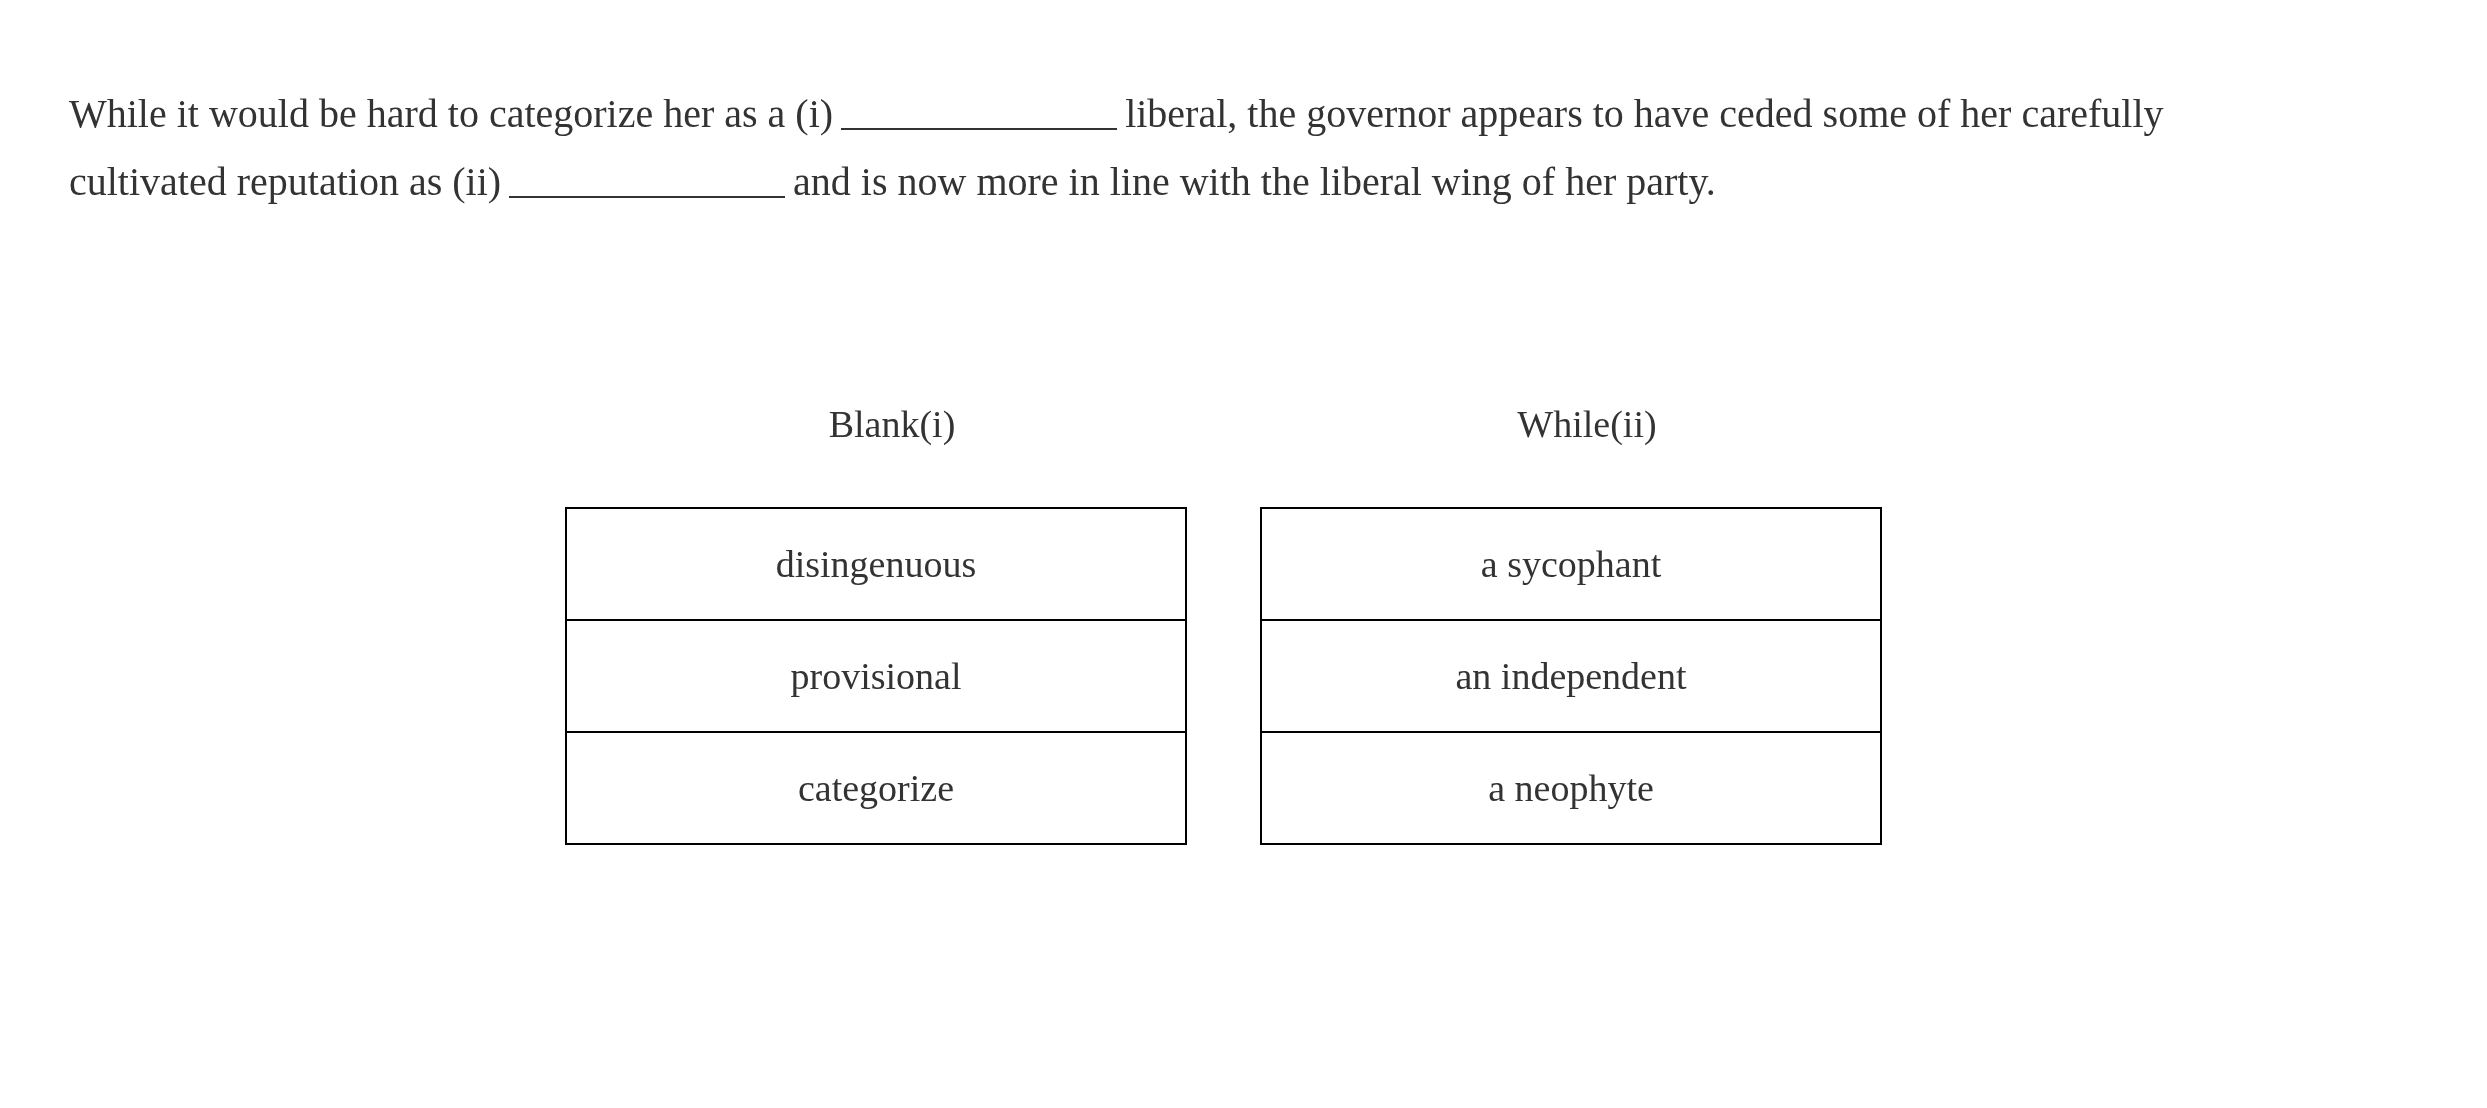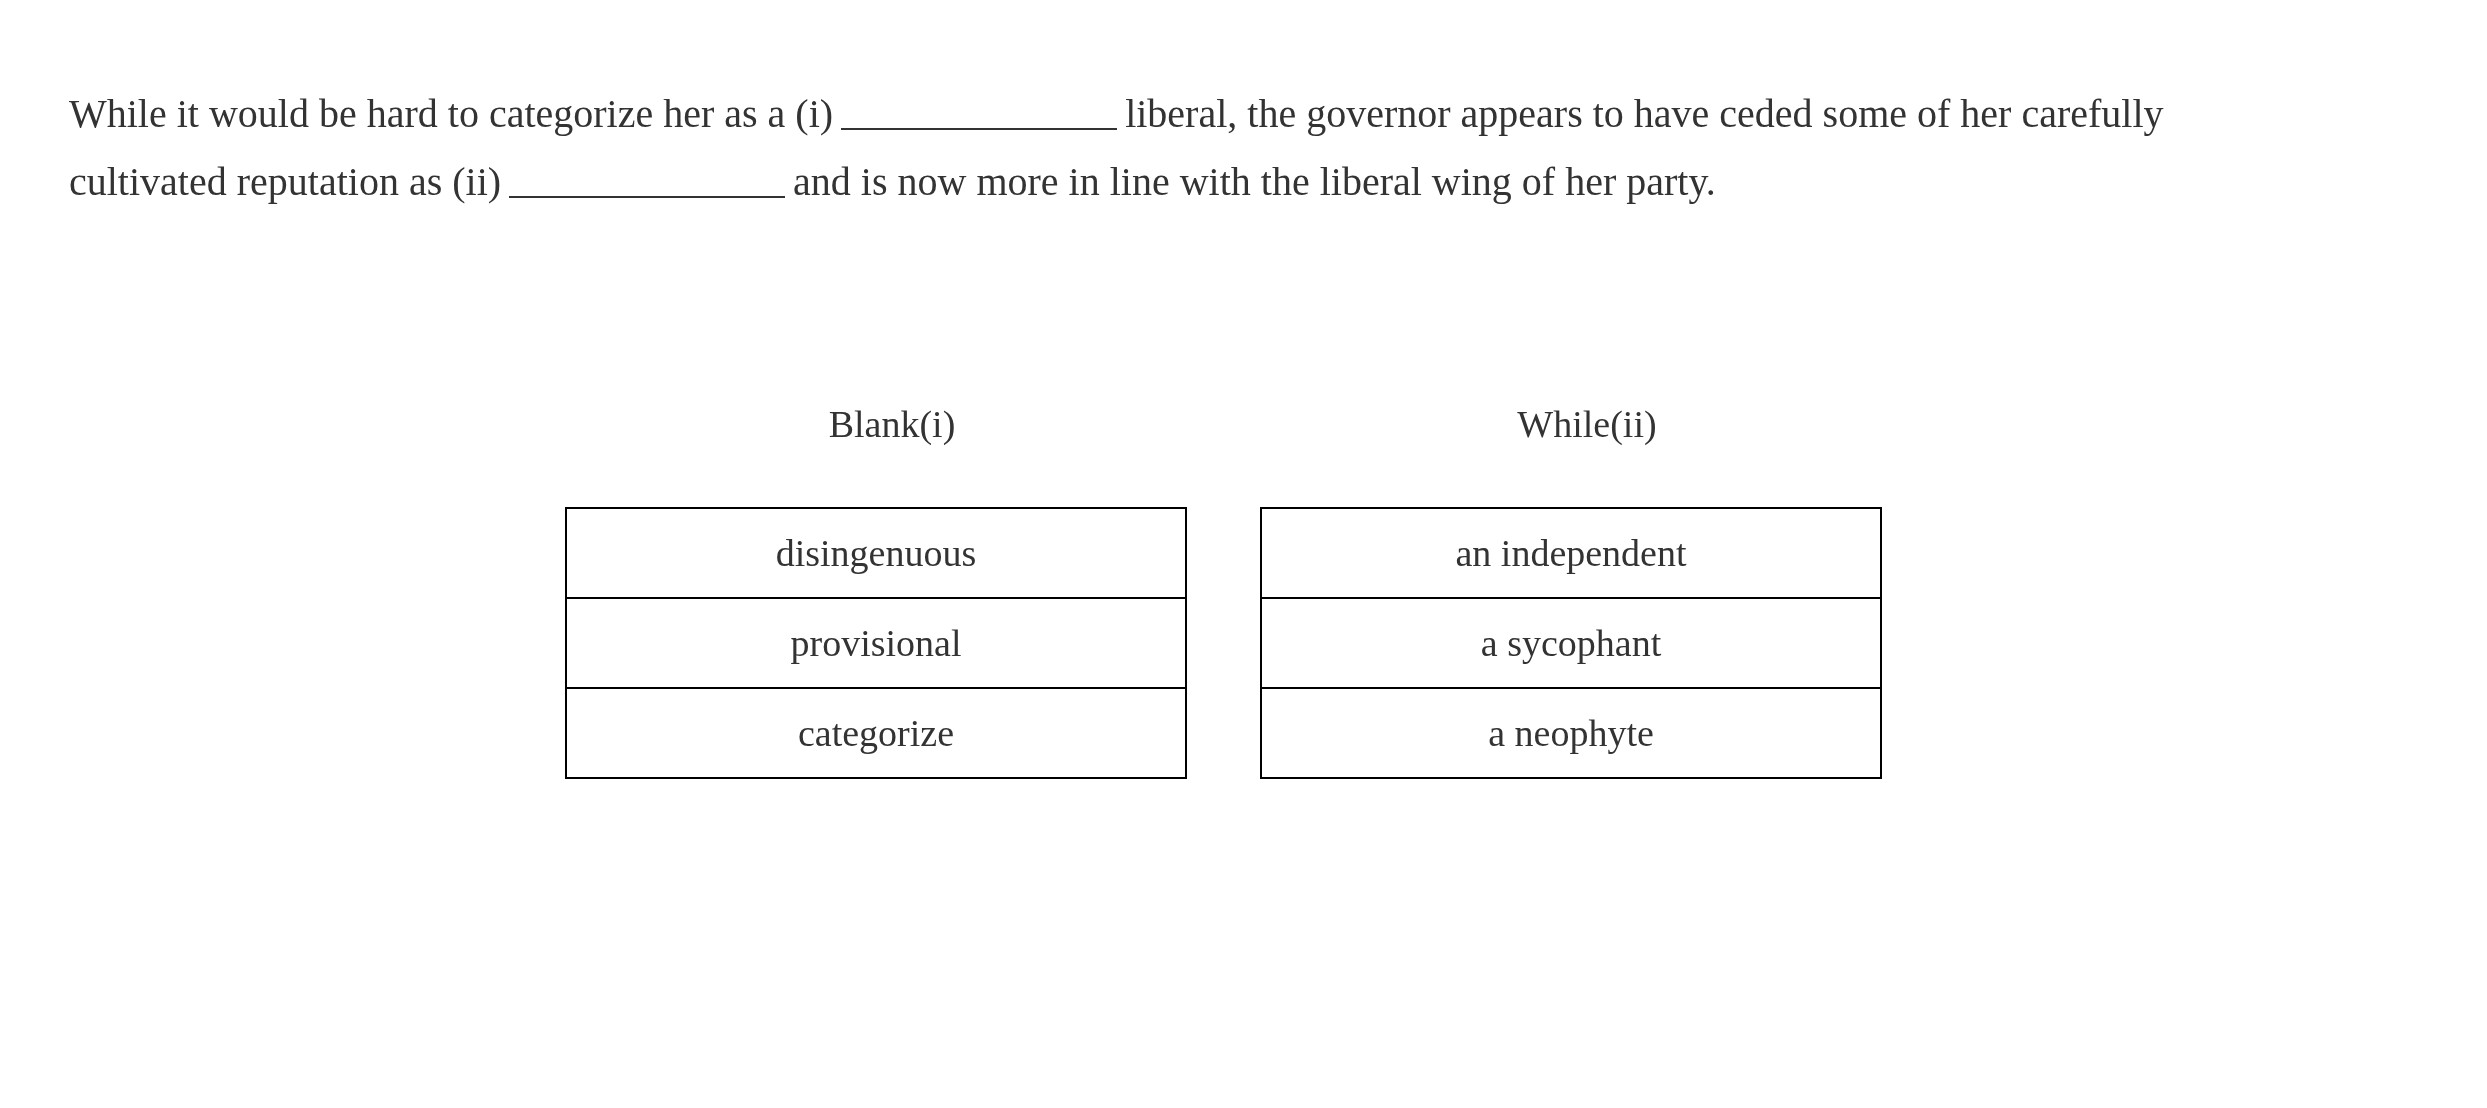--- a/index.html
+++ b/index.html
@@ -61,21 +61,21 @@
       position: absolute;
       top: 507px;
       left: 0;
       width: 622px;
       border-collapse: collapse;
       table-layout: fixed;
     }
     .choices td {
       border: 2px solid #000000;
       height: 78px;
-      padding: 5px;
+      padding: 16px;
       text-align: center;
       vertical-align: middle;
       font-size: 38px;
       line-height: 44px;
       cursor: pointer;
     }
   </style>
 </head>
 <body>
 
@@ -103,23 +103,23 @@
       </tr>
     </tbody>
   </table>
 </div>
 
 <div class="column col-2">
   <h2 class="col-heading">While(ii)</h2>
   <table class="choices">
     <tbody>
       <tr>
-        <td>an independent</td>
+        <td>a sycophant</td>
       </tr>
       <tr>
-        <td>a sycophant</td>
+        <td>an independent</td>
       </tr>
       <tr>
         <td>a neophyte</td>
       </tr>
     </tbody>
   </table>
 </div>
 
 </body></html>

